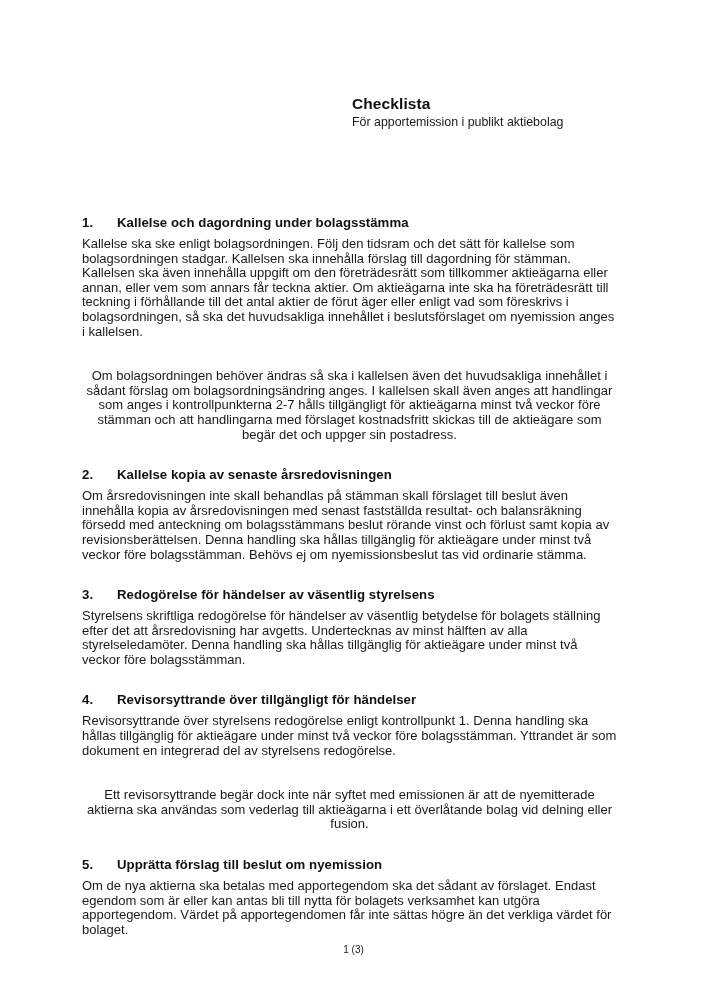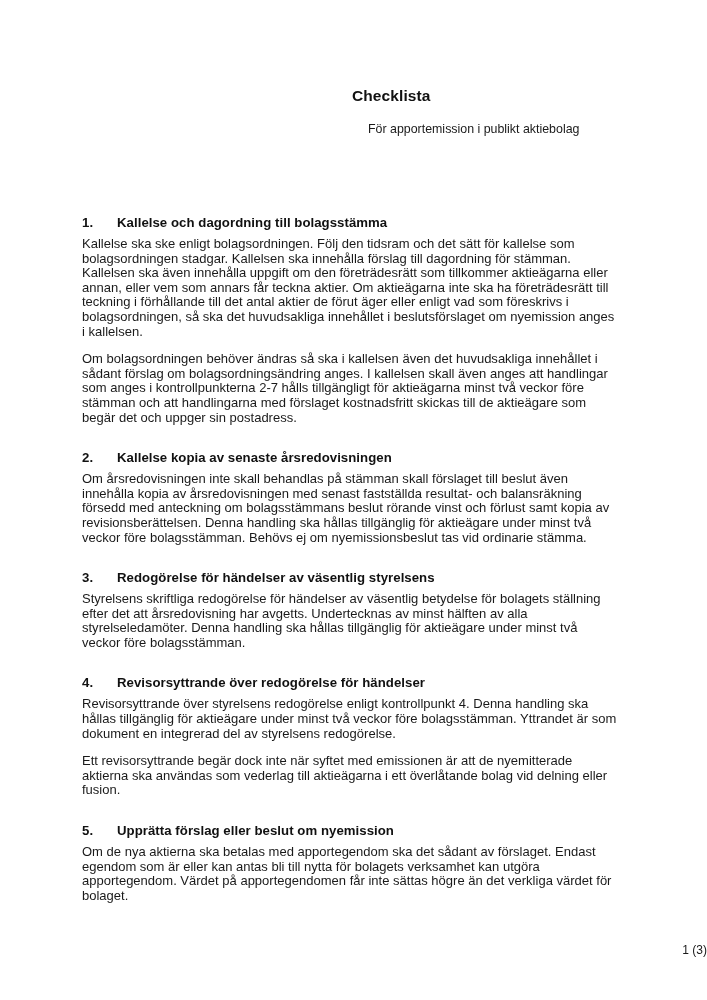--- a/index.html
+++ b/index.html
@@ -26,27 +26,27 @@
     position: absolute;
     left: 352px;
     top: 86px;
     width: 300px;
   }
   .doc-header .doc-title {
     font-size: 15.5px;
     font-weight: bold;
     line-height: 19px;
     letter-spacing: 0.1px;
-    margin: 0 0 1px 0;
+    margin: 8px 0 1px 0;
     color: #111111;
   }
   .doc-header .doc-sub {
     font-size: 12.4px;
     line-height: 17px;
-    margin: 16px;
+    margin: 0;
     color: #1a1a1a;
     font-weight: normal;
   }
 
   
   .content {
     position: absolute;
     left: 82px;
     top: 214px;
     width: 535px;
@@ -80,51 +80,52 @@
 
   .para {
     font-size: 13px;
     line-height: 14.6px;
     margin: 0;
     text-align: left;
     color: #1a1a1a;
     letter-spacing: 0.005px;
   }
   .para + .para {
-    margin-top: 13px;
+    margin-top: 30px;
+    text-align: center;
   }
 
   
   .footer {
     position: absolute;
     left: 0;
     right: 0;
     top: 943px;
-    text-align: right;
-    font-size: 12px;
+    text-align: center;
+    font-size: 10px;
     line-height: 14px;
     color: #1a1a1a;
   }
 </style>
 </head>
 <body>
 
 <div class="page">
 
   <div class="doc-header">
     <div class="doc-title">Checklista</div>
     <div class="doc-sub">För apportemission i publikt aktiebolag</div>
   </div>
 
   <div class="content">
 
     <div class="section">
       <div class="section-heading">
         <span class="sec-num">1.</span>
-        <span class="sec-title">Kallelse och dagordning till bolagsstämma</span>
+        <span class="sec-title">Kallelse och dagordning under bolagsstämma</span>
       </div>
       <p class="para">Kallelse ska ske enligt bolagsordningen. Följ den tidsram och det sätt för kallelse som bolagsordningen stadgar. Kallelsen ska innehålla förslag till dagordning för stämman. Kallelsen ska även innehålla uppgift om den företrädesrätt som tillkommer aktieägarna eller annan, eller vem som annars får teckna aktier. Om aktieägarna inte ska ha företrädesrätt till teckning i förhållande till det antal aktier de förut äger eller enligt vad som föreskrivs i bolagsordningen, så ska det huvudsakliga innehållet i beslutsförslaget om nyemission anges i kallelsen.</p>
       <p class="para">Om bolagsordningen behöver ändras så ska i kallelsen även det huvudsakliga innehållet i sådant förslag om bolagsordningsändring anges. I kallelsen skall även anges att handlingar som anges i kontrollpunkterna 2-7 hålls tillgängligt för aktieägarna minst två veckor före stämman och att handlingarna med förslaget kostnadsfritt skickas till de aktieägare som begär det och uppger sin postadress.</p>
     </div>
 
     <div class="section">
       <div class="section-heading">
         <span class="sec-num">2.</span>
         <span class="sec-title">Kallelse kopia av senaste årsredovisningen</span>
       </div>
@@ -135,30 +136,30 @@
       <div class="section-heading">
         <span class="sec-num">3.</span>
         <span class="sec-title">Redogörelse för händelser av väsentlig styrelsens</span>
       </div>
       <p class="para">Styrelsens skriftliga redogörelse för händelser av väsentlig betydelse för bolagets ställning efter det att årsredovisning har avgetts. Undertecknas av minst hälften av alla styrelseledamöter. Denna handling ska hållas tillgänglig för aktieägare under minst två veckor före bolagsstämman.</p>
     </div>
 
     <div class="section">
       <div class="section-heading">
         <span class="sec-num">4.</span>
-        <span class="sec-title">Revisorsyttrande över redogörelse för händelser</span>
+        <span class="sec-title">Revisorsyttrande över tillgängligt för händelser</span>
       </div>
-      <p class="para">Revisorsyttrande över styrelsens redogörelse enligt kontrollpunkt 4. Denna handling ska hållas tillgänglig för aktieägare under minst två veckor före bolagsstämman. Yttrandet är som dokument en integrerad del av styrelsens redogörelse.</p>
+      <p class="para">Revisorsyttrande över styrelsens redogörelse enligt kontrollpunkt 1. Denna handling ska hållas tillgänglig för aktieägare under minst två veckor före bolagsstämman. Yttrandet är som dokument en integrerad del av styrelsens redogörelse.</p>
       <p class="para">Ett revisorsyttrande begär dock inte när syftet med emissionen är att de nyemitterade aktierna ska användas som vederlag till aktieägarna i ett överlåtande bolag vid delning eller fusion.</p>
     </div>
 
     <div class="section">
       <div class="section-heading">
         <span class="sec-num">5.</span>
-        <span class="sec-title">Upprätta förslag eller beslut om nyemission</span>
+        <span class="sec-title">Upprätta förslag till beslut om nyemission</span>
       </div>
       <p class="para">Om de nya aktierna ska betalas med apportegendom ska det sådant av förslaget. Endast egendom som är eller kan antas bli till nytta för bolagets verksamhet kan utgöra apportegendom. Värdet på apportegendomen får inte sättas högre än det verkliga värdet för bolaget.</p>
     </div>
 
   </div>
 
   <div class="footer">
     <span>1 (3)</span>
   </div>
 

